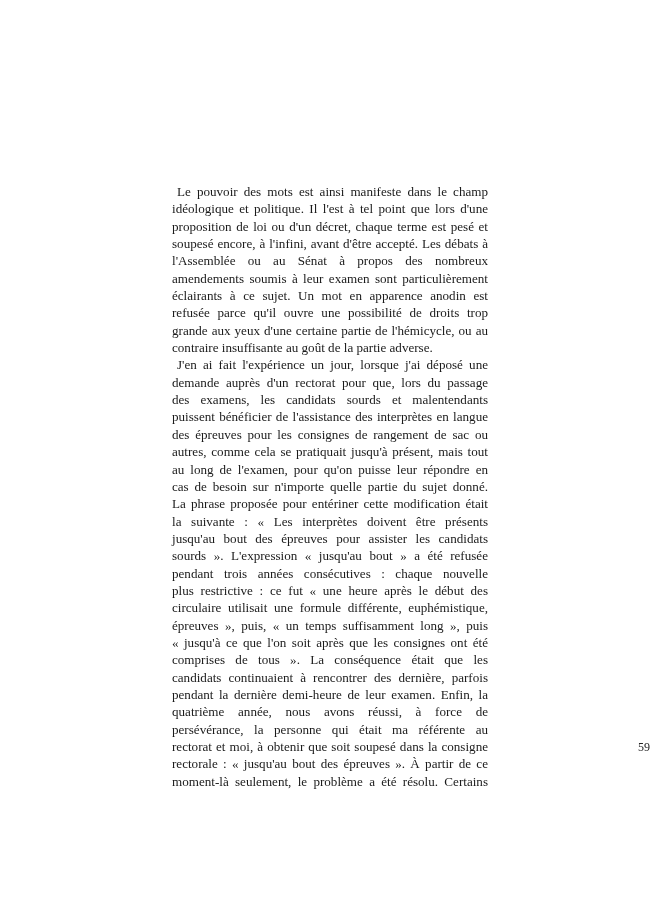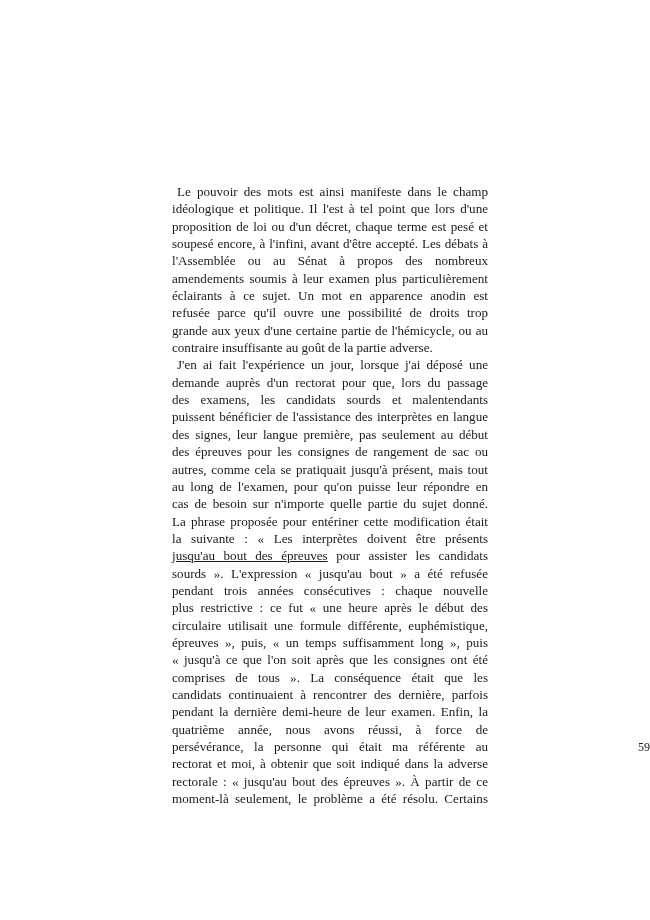--- a/index.html
+++ b/index.html
@@ -18,21 +18,21 @@
   .line {
     display: block;
     white-space: nowrap;
     text-align: justify;
     text-align-last: justify;
     height: 17.35px;
     overflow: visible;
   }
   .line.last { text-align-last: left; font-family: Liberation Serif, serif; }
   .line.indent { padding-left: 5px; }
-  .u { text-decoration: underline; }
+  .u { }
   .page-number {
     position: absolute;
     left: 0; width: 650px;
     top: 740px;
     text-align: right;
     font-family: "Liberation Serif", "DejaVu Serif", serif;
     font-size: 12px;
     color: #222;
   }
 </style>
@@ -40,49 +40,48 @@
 <body>
 
 <div class="page">
   <div class="text-block">
     <div>
       <span class="line indent">Le pouvoir des mots est ainsi manifeste dans le champ</span>
       <span class="line">idéologique et politique. Il l'est à tel point que lors d'une</span>
       <span class="line">proposition de loi ou d'un décret, chaque terme est pesé et</span>
       <span class="line">soupesé encore, à l'infini, avant d'être accepté. Les débats à</span>
       <span class="line">l'Assemblée ou au Sénat à propos des nombreux</span>
-      <span class="line">amendements soumis à leur examen plus particulièrement</span>
+      <span class="line">amendements soumis à leur examen sont particulièrement</span>
       <span class="line">éclairants à ce sujet. Un mot en apparence anodin est</span>
       <span class="line">refusée parce qu'il ouvre une possibilité de droits trop</span>
       <span class="line">grande aux yeux d'une certaine partie de l'hémicycle, ou au</span>
       <span class="line last">contraire insuffisante au goût de la partie adverse.</span>
     </div>
     <div>
       <span class="line indent">J'en ai fait l'expérience un jour, lorsque j'ai déposé une</span>
       <span class="line">demande auprès d'un rectorat pour que, lors du passage</span>
       <span class="line">des examens, les candidats sourds et malentendants</span>
       <span class="line">puissent bénéficier de l'assistance des interprètes en langue</span>
-      <span class="line">des signes, leur langue première, pas seulement au début</span>
       <span class="line">des épreuves pour les consignes de rangement de sac ou</span>
       <span class="line">autres, comme cela se pratiquait jusqu'à présent, mais tout</span>
       <span class="line">au long de l'examen, pour qu'on puisse leur répondre en</span>
       <span class="line">cas de besoin sur n'importe quelle partie du sujet donné.</span>
       <span class="line">La phrase proposée pour entériner cette modification était</span>
       <span class="line">la suivante : « Les interprètes doivent être présents</span>
       <span class="line"><span class="u">jusqu'au bout des épreuves</span><span> pour assister les candidats</span></span>
       <span class="line">sourds ». L'expression « jusqu'au bout » a été refusée</span>
       <span class="line">pendant trois années consécutives : chaque nouvelle</span>
       <span class="line">plus restrictive : ce fut « une heure après le début des</span>
       <span class="line">circulaire utilisait une formule différente, euphémistique,</span>
       <span class="line">épreuves », puis, « un temps suffisamment long », puis</span>
       <span class="line">« jusqu'à ce que l'on soit après que les consignes ont été</span>
       <span class="line">comprises de tous ». La conséquence était que les</span>
       <span class="line">candidats continuaient à rencontrer des dernière, parfois</span>
       <span class="line">pendant la dernière demi-heure de leur examen. Enfin, la</span>
       <span class="line">quatrième année, nous avons réussi, à force de</span>
       <span class="line">persévérance, la personne qui était ma référente au</span>
-      <span class="line">rectorat et moi, à obtenir que soit indiqué dans la adverse</span>
+      <span class="line">rectorat et moi, à obtenir que soit soupesé dans la consigne</span>
       <span class="line">rectorale : « jusqu'au bout des épreuves ». À partir de ce</span>
       <span class="line">moment-là seulement, le problème a été résolu. Certains</span>
     </div>
   </div>
   <div class="page-number">59</div>
 </div>
 
 </body></html>

